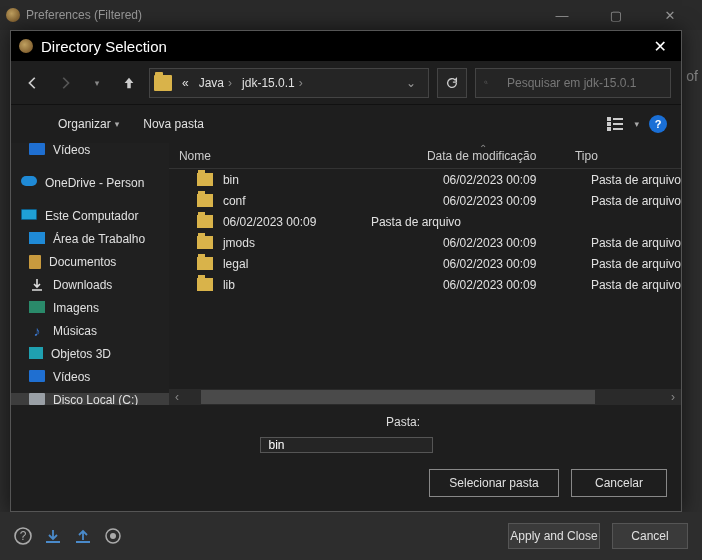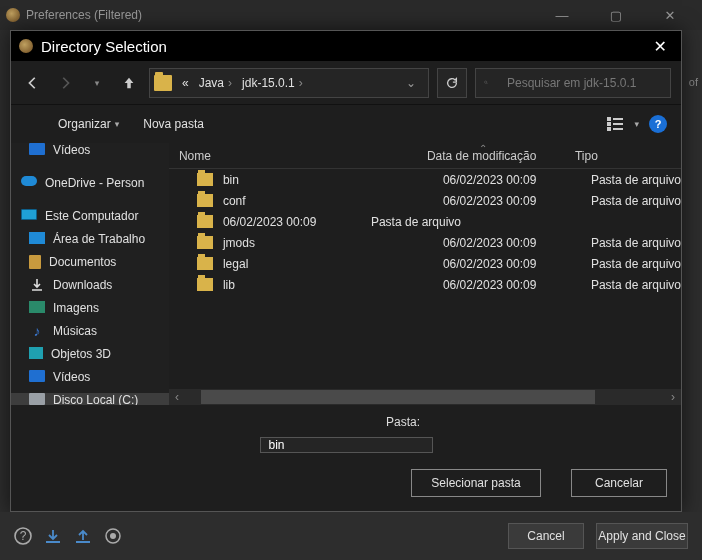--- a/index.html
+++ b/index.html
@@ -79,31 +79,31 @@
   .hscroll { height:16px; background:#2a2a2a; display:flex; align-items:center;}
   .hscroll .track{flex:1;height:14px;background:#2a2a2a;position:relative;margin:0 16px;}
   .hscroll .thumb{position:absolute;left:0;top:0;height:14px;width:88%;background:#4a4a4a;}
   .hscroll .arr{width:16px;text-align:center;color:#888;}
 
   
   .ftr { padding:10px 14px 14px; }
   .fld-row { display:flex; align-items:center; gap:8px; margin-bottom:16px;flex-direction:column;}
   .fld-row label{ width:148px; text-align:right; color:#ddd;}
   .fld-row input { flex:1; height:24px; background:#252525; border:1px solid #555; padding:0 8px; color:#fff; outline:none;}
-  .btn-row { display:flex; justify-content:flex-end; gap:30px;}
+  .btn-row { display:flex; justify-content:flex-end; gap:12px;}
   .btn { min-width:108px; height:28px; border:1px solid #888; background:#1e1e1e; color:#eee; display:flex; align-items:center; justify-content:center; cursor:pointer;}
 
   
   .pref-footer { position:absolute; bottom:0; left:0; right:0; height:48px; display:flex; align-items:center; padding:0 14px; background:#2d2d2d;}
   .pref-icons { display:flex; gap:12px; align-items:center;}
   .pref-icons .pi{ width:18px; height:18px; display:flex; align-items:center; justify-content:center;}
   .pref-btns { margin-left:auto; display:flex; gap:12px;}
   .pref-btns .btn { min-width:92px; height:26px; background:#3a3a3a; border:1px solid #555;}
 
-  .of-text { position:absolute; right:4px; top:76px; color:#888; font-size:11px;}
+  .of-text { position:absolute; right:4px; top:68px; color:#888; font-size:14px;}
 </style>
 </head>
 <body>
 
 <div class="outer-title">
   <span class="eclipse-icon"></span>
   <span class="title">Preferences (Filtered)</span>
   <div class="win-controls">
     <span>—</span>
     <span>▢</span>
@@ -339,20 +339,20 @@
         </svg>
       </span>
     <span class="pi">
         <svg width="16" height="16" viewBox="0 0 16 16">
           <circle cx="8" cy="8" r="7" fill="none" stroke="#aaa" stroke-width="1.5"></circle>
           <circle cx="8" cy="8" r="3" fill="#aaa"></circle>
         </svg>
       </span>
   </div>
   <div class="pref-btns">
+    <div class="btn">
+        <span>Apply and Close</span>
+      </div>
     <div class="btn" style="min-width:76px">
         <span>Cancel</span>
       </div>
-    <div class="btn">
-        <span>Apply and Close</span>
-      </div>
   </div>
 </div>
 
 </body></html>

